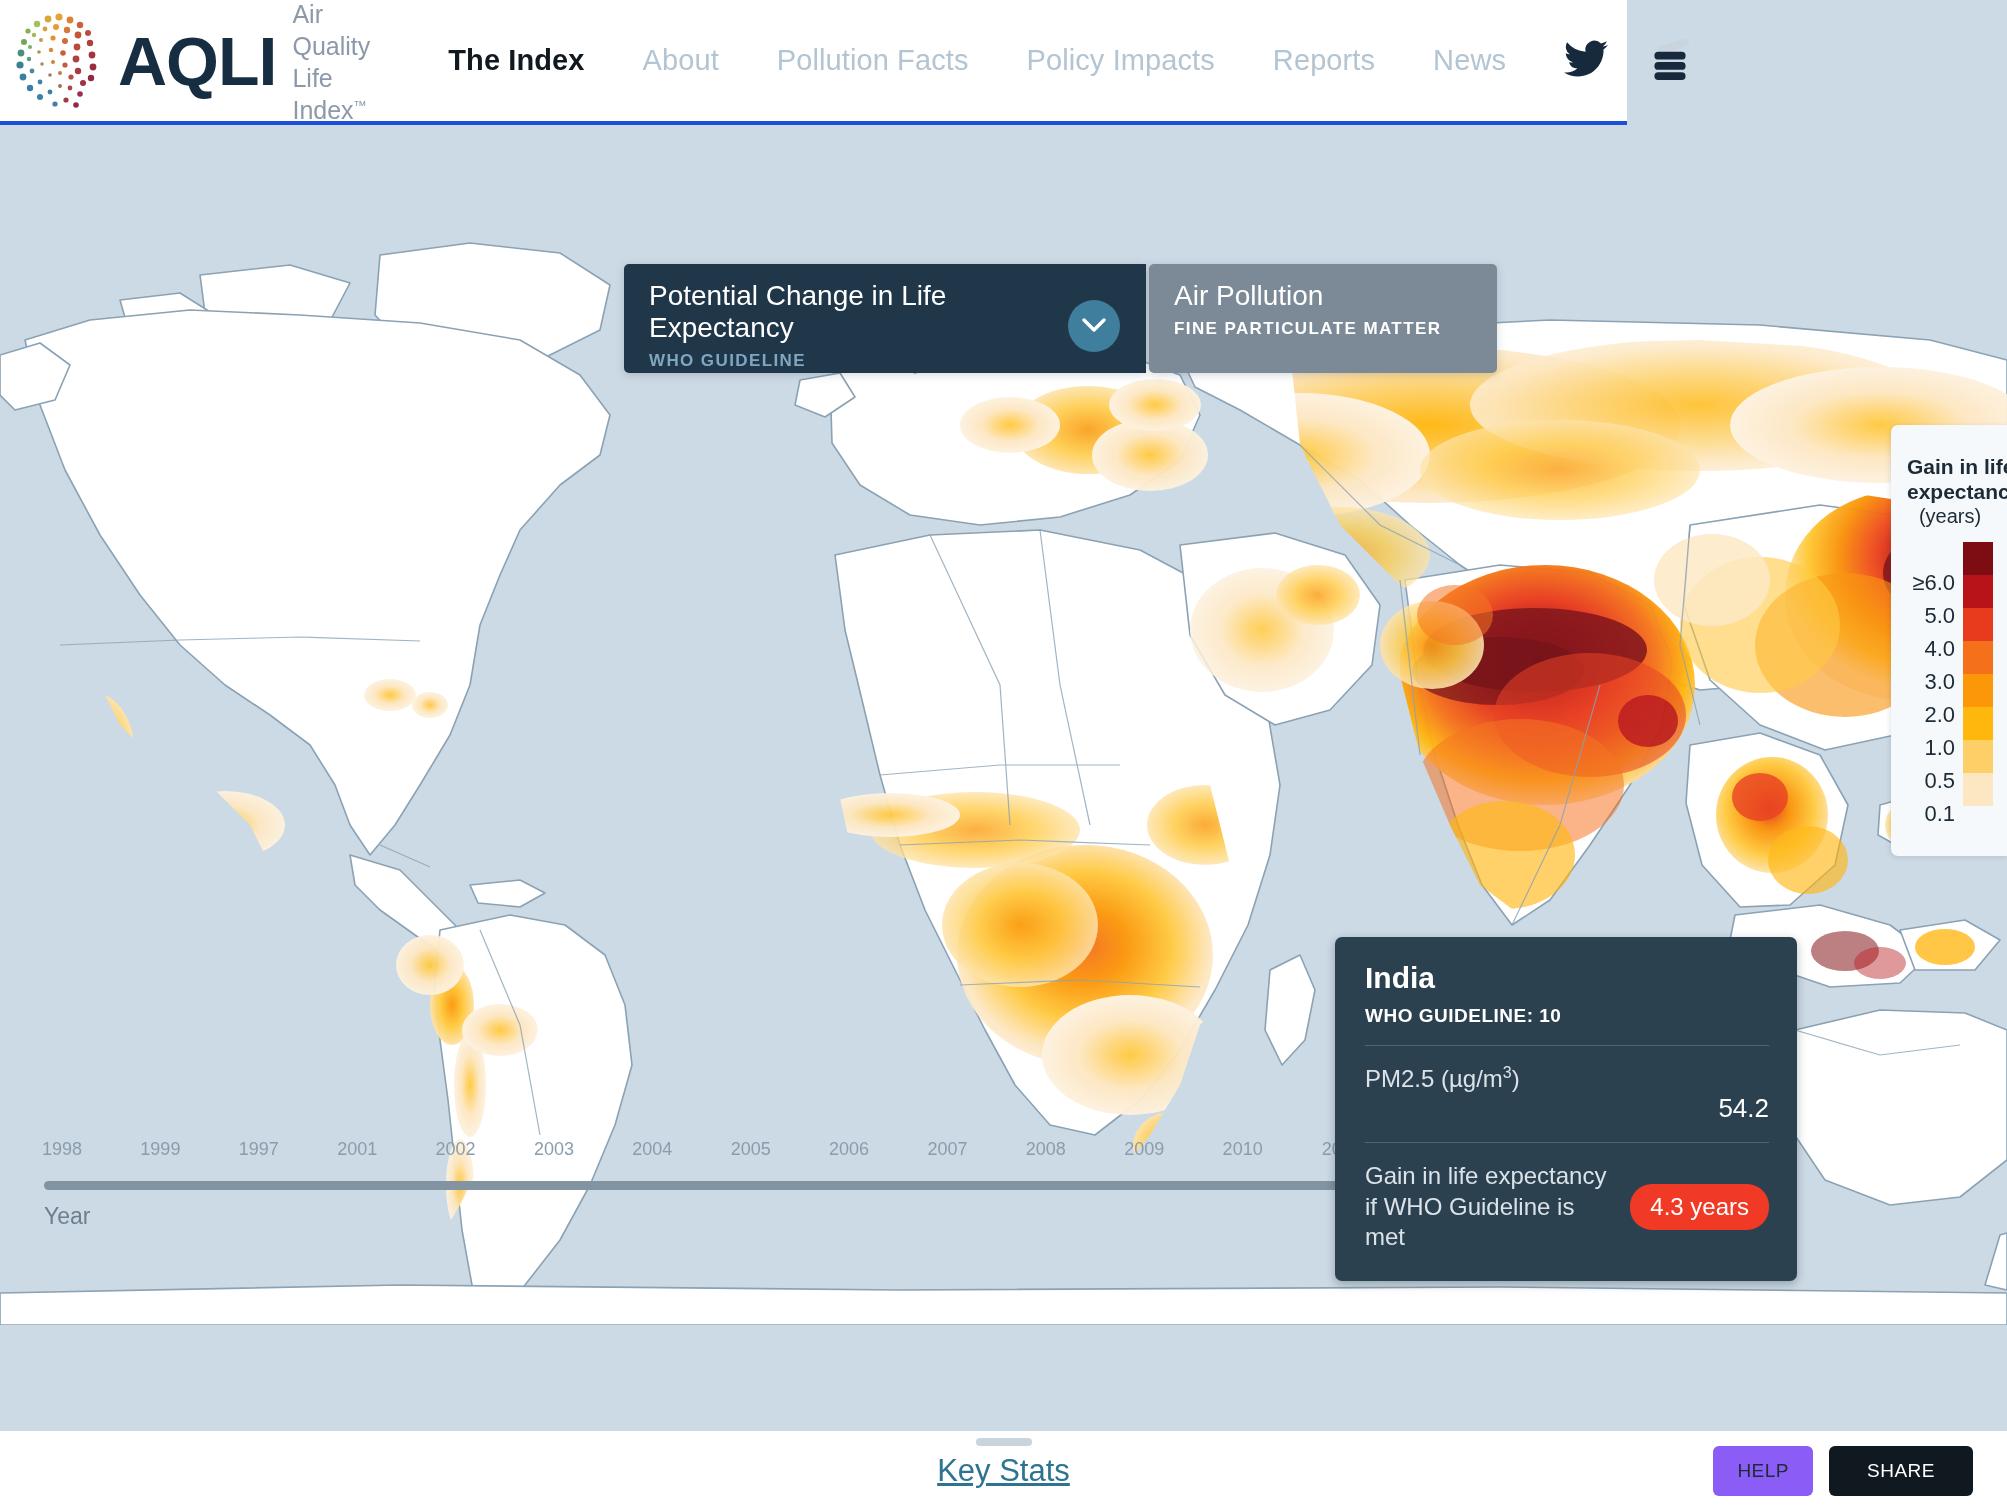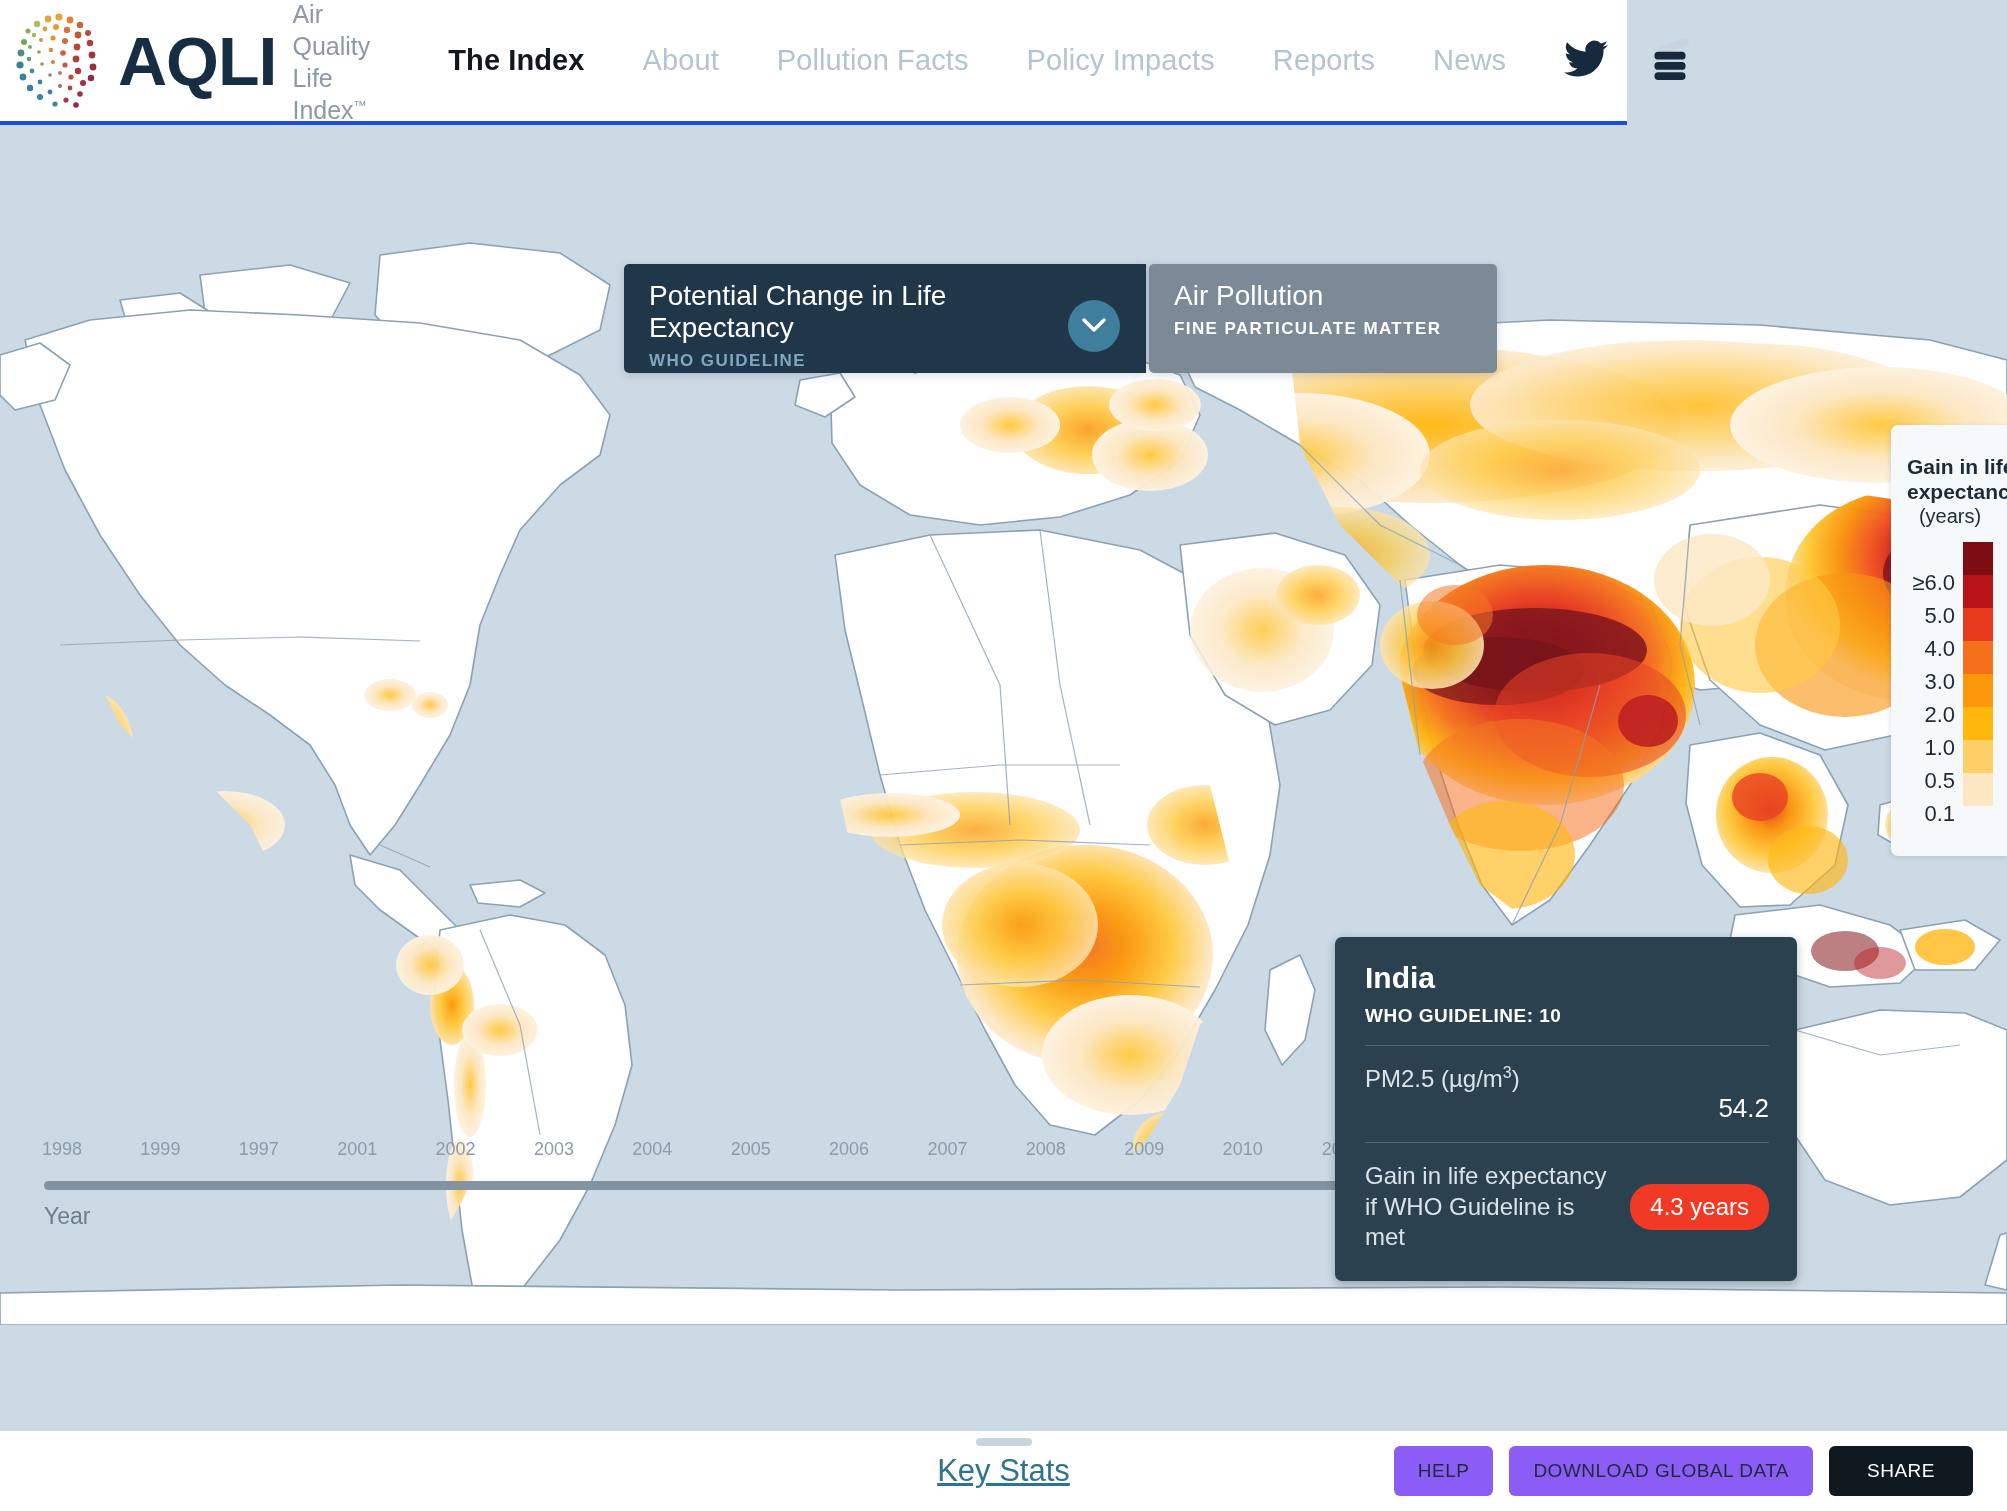--- a/index.html
+++ b/index.html
@@ -628,16 +628,15 @@
     </div>
     <div id="tl-label">Year</div>
   </div>
 </div>
 
 <div id="footer">
   <div id="drag-pill"></div>
   <div id="key-stats">Key Stats</div>
   <div id="footer-btns">
     <div class="fbtn light">HELP</div>
-    <div class="fbtn light">DOWNLOAD GLOBAL DATA</div>
     <div class="fbtn dark">SHARE</div>
   </div>
 </div>
 
 </body></html>

